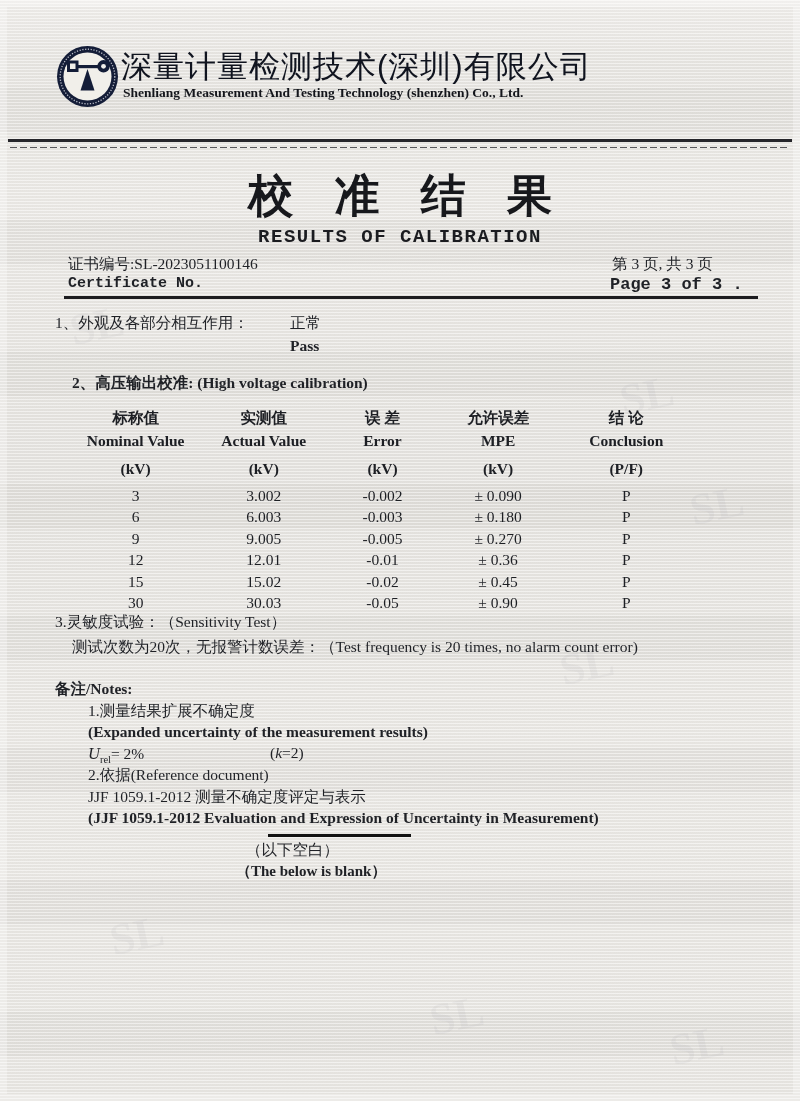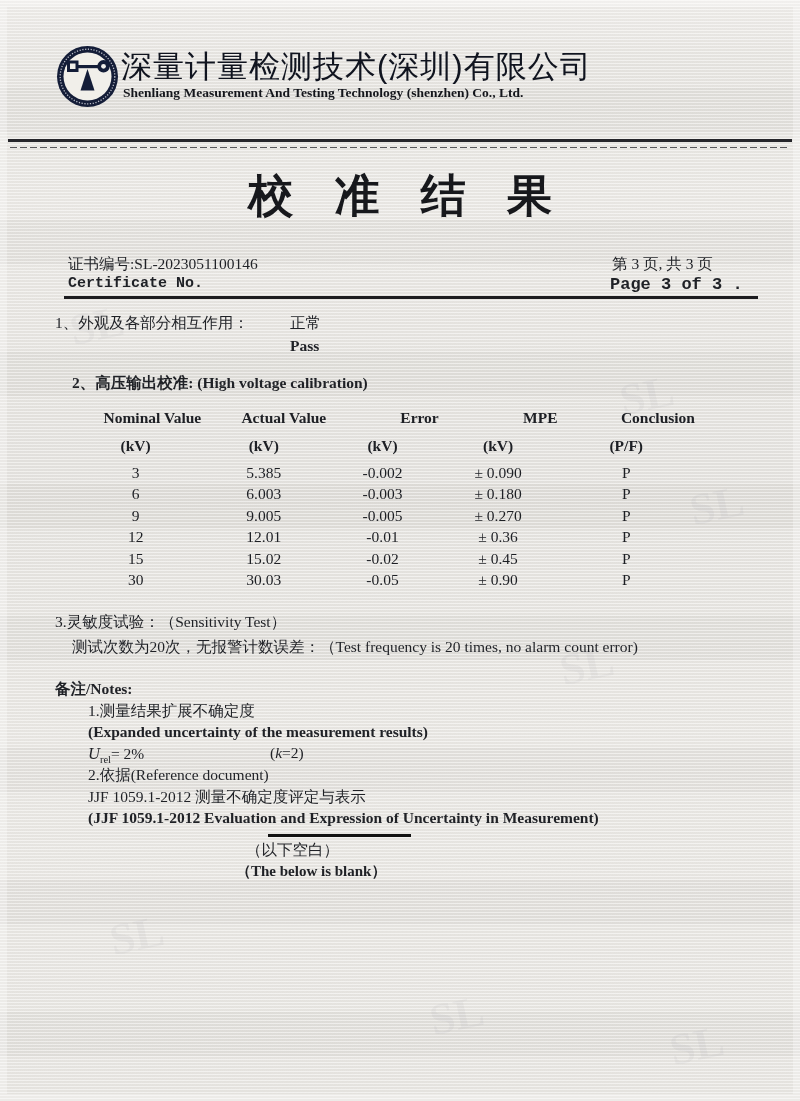--- a/index.html
+++ b/index.html
@@ -55,21 +55,21 @@
   .s1-value-en { left:290px; top:337px; font-size:15.5px; font-weight:bold; }
 
   
   .s2-heading { left:55px; top:373px; font-size:15.5px; font-weight:bold;margin-left:17px; }
 
   
   .cal-table { left:70px; top:407px; width:625px; border-collapse:collapse;
     font-size:15.5px; color:#1d1f24; }
   .cal-table td, .cal-table th { text-align:center; font-weight:normal; padding:0; height:22px; }
   .cal-table .hdr-cn  td { font-weight:bold; font-size:15.5px; height:23px; }
-  .cal-table .hdr-en  td { font-weight:bold; font-size:15.5px; height:22px;text-align:right; }
+  .cal-table .hdr-en  td { font-weight:bold; font-size:15.5px; height:22px; }
   .cal-table .hdr-unit td { font-weight:bold; height:33px;text-align:center; }
   .cal-table .datarow td { height:21.5px; font-family:"Liberation Serif", serif; }
   .col1{width:21%;} .col2{width:20%;} .col3{width:18%;} .col4{width:19%;} .col5{width:22%;}
 
   
   .s3-heading { left:55px; top:612px; font-size:15.5px; }
   .s3-detail  { left:72px; top:637px; font-size:15.5px; }
 
   
   .notes-heading { left:55px; top:679px; font-size:15.5px; font-weight:bold; }
@@ -117,20 +117,21 @@
       <polygon points="31.5,24 24.5,45.5 38.5,45.5" fill="#141d38"></polygon>
     </svg>
   </div>
   <div class="abs company-cn nowrap">深量计量检测技术(深圳)有限公司</div>
   <div class="abs company-en nowrap">Shenliang Measurement And Testing Technology (shenzhen) Co., Ltd.</div>
 
   <div class="abs rule-main"></div>
   <div class="abs rule-micro"></div>
 
   <div class="abs title-cn">校 准 结 果</div>
+  <div class="abs title-en">RESULTS OF CALIBRATION</div>
 
   <div class="abs cert-no-cn nowrap">证书编号:SL-2023051100146</div>
   <div class="abs cert-no-en nowrap">Certificate No.</div>
   <div class="abs page-cn nowrap">第 3 页, 共 3 页</div>
   <div class="abs page-en nowrap">Page 3 of 3 .</div>
   <div class="abs cert-underline"></div>
 
   <div class="abs s1-label-cn nowrap">1、外观及各部分相互作用：</div>
   <div class="abs s1-value-cn nowrap">正常</div>
   <div class="abs s1-value-en nowrap">Pass</div>
@@ -139,37 +140,44 @@
 
   <table class="abs cal-table">
     <colgroup>
       <col class="col1">
         <col class="col2">
         <col class="col3">
         <col class="col4">
         <col class="col5">
     </colgroup>
     <tbody>
+        <tr class="hdr-cn">
+      <td>标称值</td>
+      <td>实测值</td>
+      <td>误 差</td>
+      <td>允许误差</td>
+      <td>结 论</td>
+    </tr>
     <tr class="hdr-en">
       <td>Nominal Value</td>
       <td>Actual Value</td>
       <td>Error</td>
       <td>MPE</td>
       <td>Conclusion</td>
     </tr>
     <tr class="hdr-unit">
       <td>(kV)</td>
       <td>(kV)</td>
       <td>(kV)</td>
       <td>(kV)</td>
       <td>(P/F)</td>
     </tr>
     <tr class="datarow">
       <td>3</td>
-      <td>5.385</td>
+      <td>3.002</td>
       <td>-0.002</td>
       <td>± 0.090</td>
       <td>P</td>
     </tr>
     <tr class="datarow">
       <td>6</td>
       <td>6.003</td>
       <td>-0.003</td>
       <td>± 0.180</td>
       <td>P</td>

